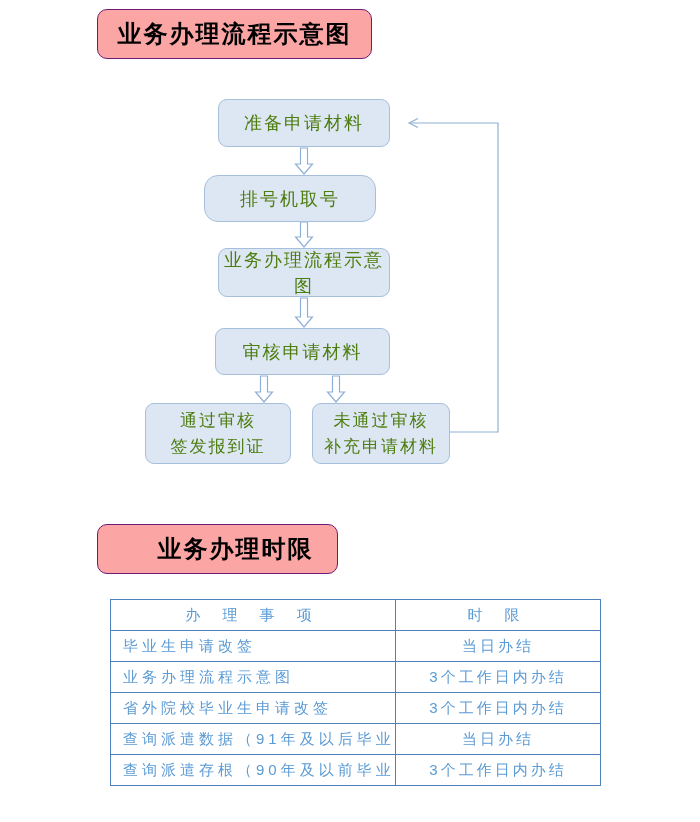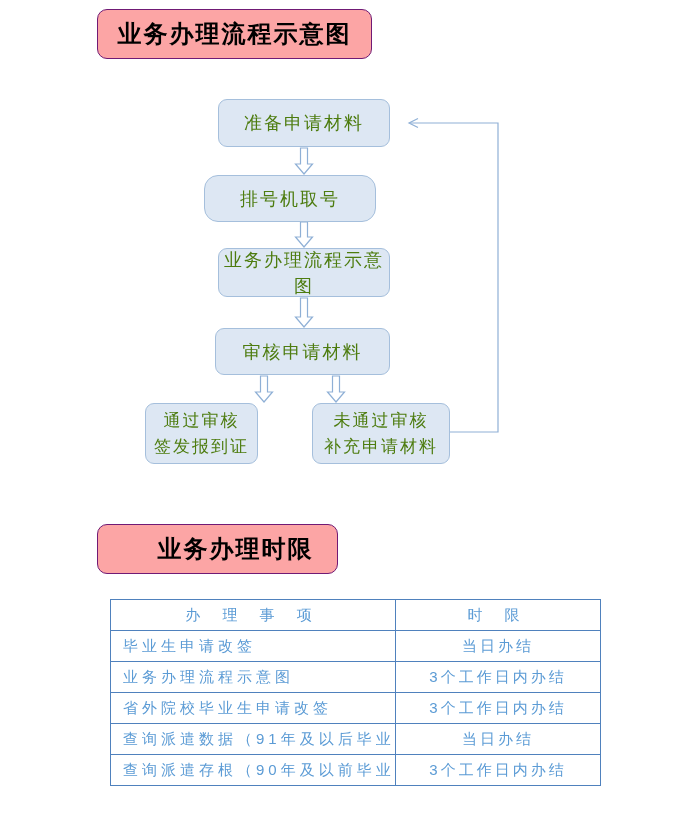--- a/index.html
+++ b/index.html
@@ -44,21 +44,21 @@
     font-size: 18px;
     letter-spacing: 2px;
     line-height: 26px;
     box-sizing: border-box;
     text-align: center;
   }
   #node-prepare { left: 218px; top: 99px;  width: 172px; height: 48px; }
   #node-number  { left: 204px; top: 175px; width: 172px; height: 47px; border-radius: 14px; }
   #node-wait    { left: 218px; top: 248px; width: 172px; height: 49px; }
   #node-review  { left: 215px; top: 328px; width: 175px; height: 47px; }
-  #node-pass    { left: 145px; top: 403px; width: 113px; height: 61px; font-size: 17px; }
+  #node-pass    { left: 145px; top: 403px; width: 146px; height: 61px; font-size: 17px; }
   #node-fail    { left: 312px; top: 403px; width: 138px; height: 61px; font-size: 17px; font-family: Liberation Serif, serif; }
 
   .overlay {
     position: absolute;
     left: 0; top: 0;
     width: 700px; height: 822px;
     pointer-events: none;
   }
 
   

